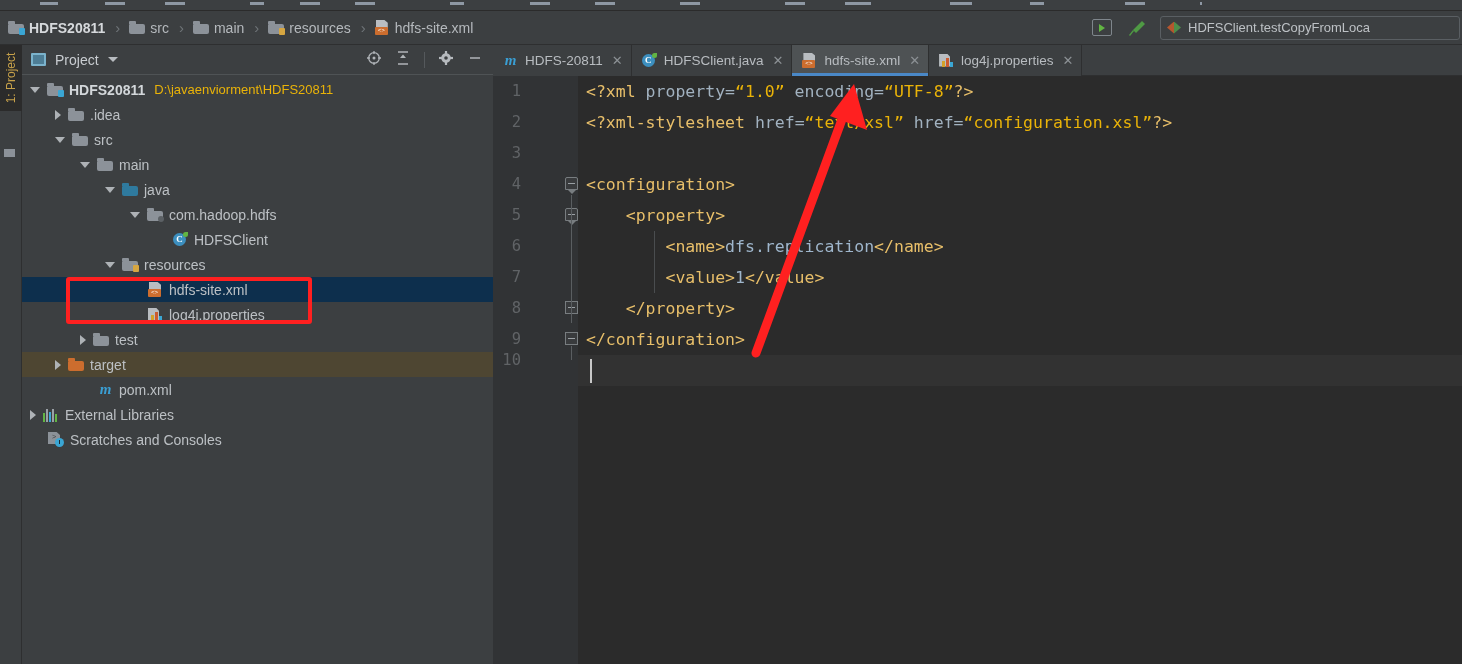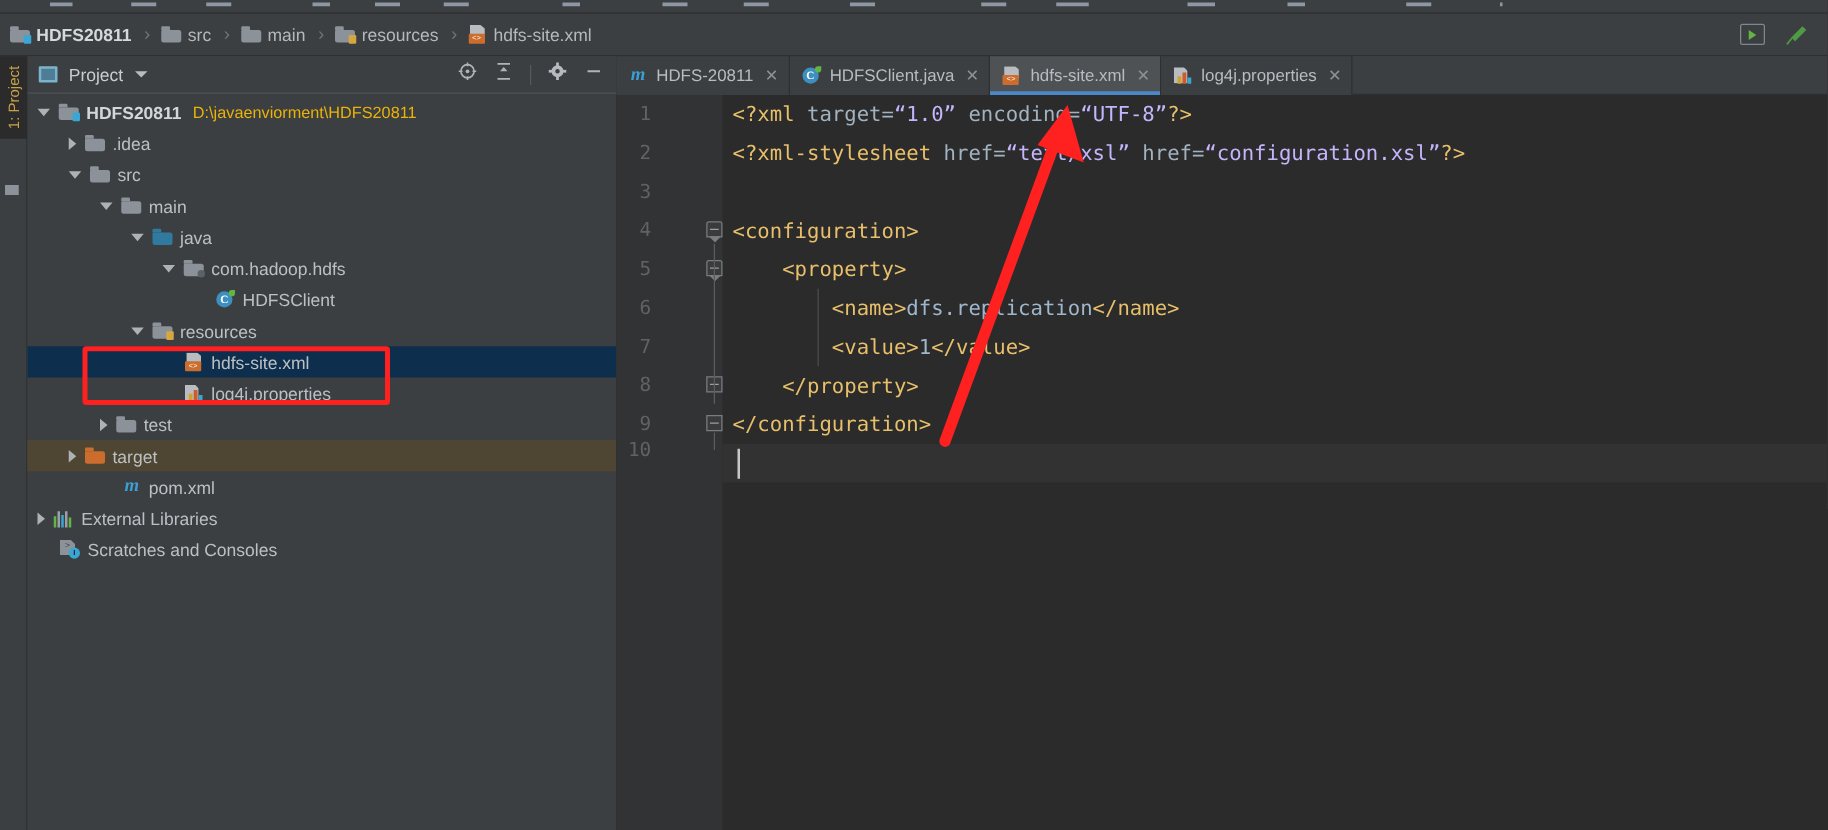--- a/index.html
+++ b/index.html
@@ -225,21 +225,21 @@
     position:absolute; left:2px; top:20px; width:0;height:0;
     border-left:5px solid transparent;border-right:5px solid transparent;border-top:5px solid #787d80;
   }
   .foldline { position:absolute; left:78px; width:1px; background:#5a5e61; }
   .codelines { position:absolute; left:85px; top:0; right:0; bottom:0; }
   .cline { height:31px; line-height:31px; white-space:pre; padding-left:8px; }
   .cline.cur { background:#323232; }
   .ind-guide { position:absolute; width:1px; background:#4a4d4f; }
   .tk-tag { color:#e8bf6a; }
   .tk-attr { color:#a2b2c0; }
-  .tk-val { color:#c4b5fd; }
+  .tk-val { color:#eab308; }
   .tk-txt { color:#9fb6cc; }
   .tk-num { color:#9fb6cc; }
   .caret-bar {
     position:absolute; width:2px; height:24px; background:#c8c8c8;
   }
 
   
   .annot-arrow { position:absolute; pointer-events:none; }
 </style>
 </head>
@@ -308,20 +308,27 @@
       </div>
     <div class="nav-right">
       <div class="runbtn">
           <span class="tri"></span>
         </div>
       <div class="hammer">
         <svg width="22" height="22" viewBox="0 0 22 22">
           <path d="M16 4 L19 7 L10 16 L7 13 Z" fill="#4f9a44"></path>
           <path d="M8 14 L4 19 L3 18 L7 13 Z" fill="#4f9a44"></path>
         </svg>
+      </div>
+      <div class="runcfg">
+        <span class="cfgicon">
+            <i class="l"></i>
+            <i class="r"></i>
+          </span>
+        <span class="cfgtext">HDFSClient.testCopyFromLoca</span>
       </div>
     </div>
   </div>
 
   <div class="toolstrip">
     <div class="vtab sel">1: Project</div>
     <div class="stripicon">
       <svg width="13" height="11" viewBox="0 0 13 11">
           <rect x="0" y="1" width="11" height="8" fill="#8c9299"></rect>
         </svg>
@@ -576,21 +583,21 @@
           <div class="fold" style="top: 217px;">
             <span class="box"></span>
           </div>
           <div class="fold" style="top: 248px;">
             <span class="box"></span>
           </div>
           <div class="foldline" style="top: 119px; height: 128px;"></div>
           <div class="foldline" style="top: 270px; height: 14px;"></div>
         </div>
       <div class="codelines" id="codelines">
-          <div class="cline"><span class="tk-tag">&lt;?xml </span><span class="tk-attr">target=</span><span class="tk-val">“1.0”</span><span class="tk-attr"> encoding=</span><span class="tk-val">“UTF-8”</span><span class="tk-tag">?&gt;</span></div>
+          <div class="cline"><span class="tk-tag">&lt;?xml </span><span class="tk-attr">property=</span><span class="tk-val">“1.0”</span><span class="tk-attr"> encoding=</span><span class="tk-val">“UTF-8”</span><span class="tk-tag">?&gt;</span></div>
           <div class="cline"><span class="tk-tag">&lt;?xml-stylesheet </span><span class="tk-attr">href=</span><span class="tk-val">“text/xsl”</span><span class="tk-attr"> href=</span><span class="tk-val">“configuration.xsl”</span><span class="tk-tag">?&gt;</span></div>
           <div class="cline">&nbsp;</div>
           <div class="cline"><span class="tk-tag">&lt;configuration&gt;</span></div>
           <div class="cline"><span class="tk-tag">    &lt;property&gt;</span></div>
           <div class="cline"><span class="tk-tag">        &lt;name&gt;</span><span class="tk-txt">dfs.replication</span><span class="tk-tag">&lt;/name&gt;</span></div>
           <div class="cline"><span class="tk-tag">        &lt;value&gt;</span><span class="tk-num">1</span><span class="tk-tag">&lt;/value&gt;</span></div>
           <div class="cline"><span class="tk-tag">    &lt;/property&gt;</span></div>
           <div class="cline"><span class="tk-tag">&lt;/configuration&gt;</span></div>
           <div class="cline cur">&nbsp;</div>
           <div class="ind-guide" style="left: 76px; top: 155px; height: 62px;"></div>

